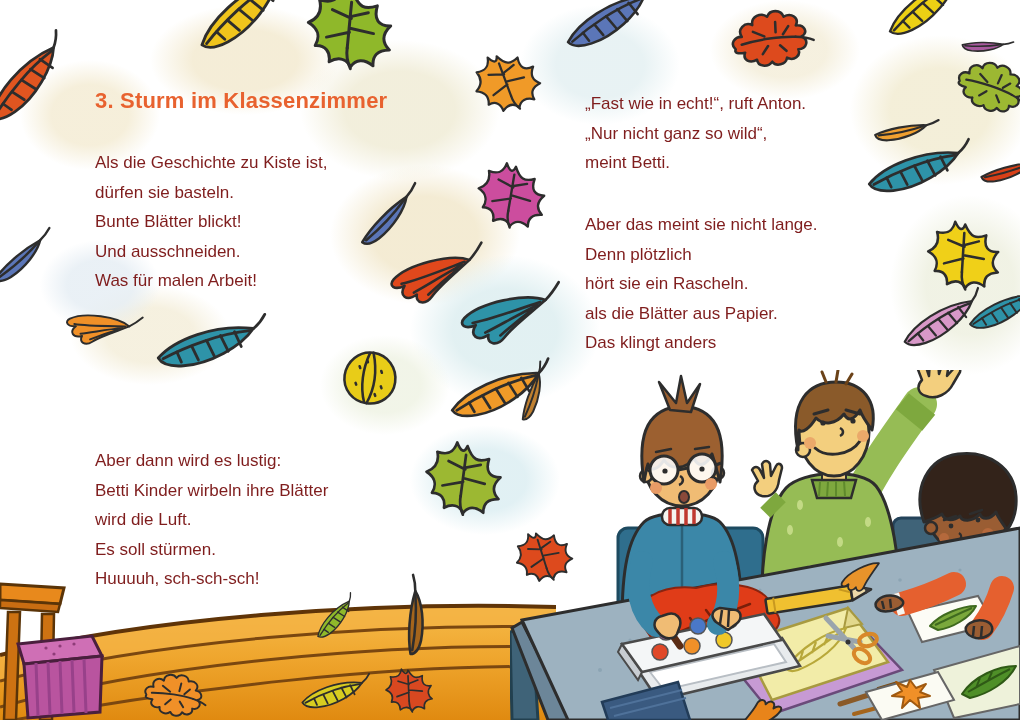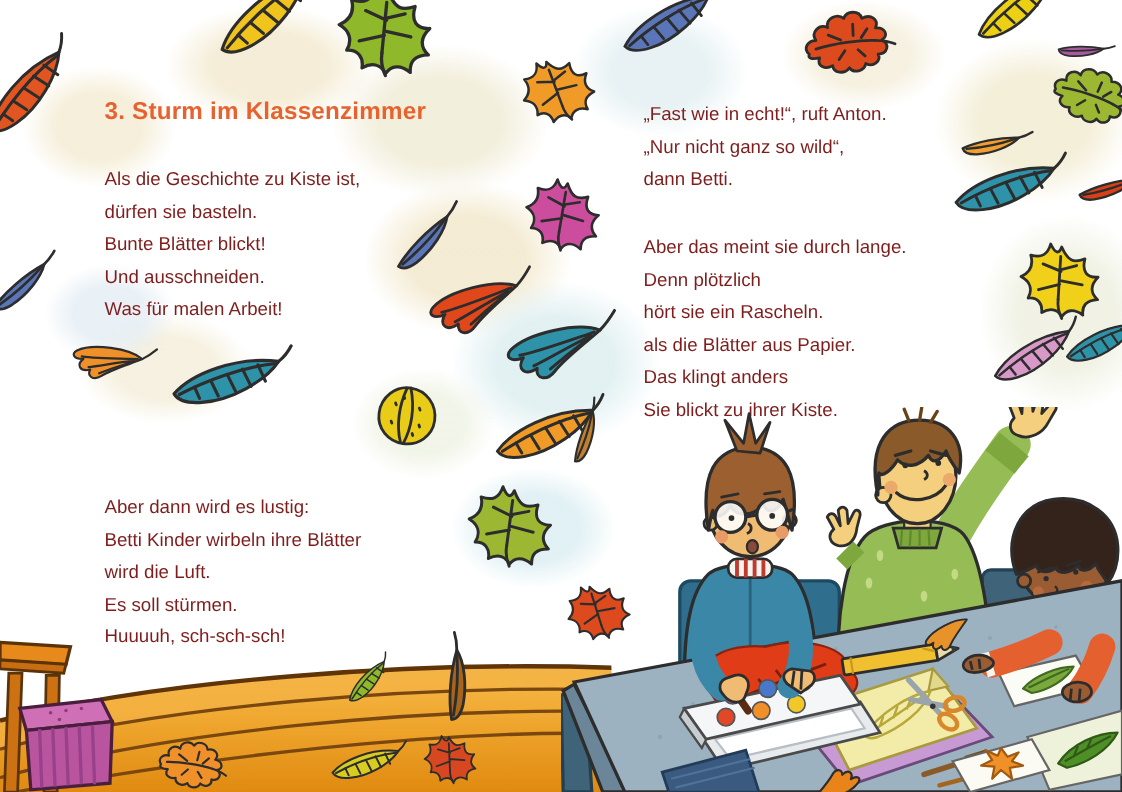--- a/index.html
+++ b/index.html
@@ -85,29 +85,28 @@
   <div class="col" style="left:95px;top:446px">
     <div class="ln">Aber dann wird es lustig:</div>
     <div class="ln">Betti Kinder wirbeln ihre Blätter</div>
     <div class="ln">wird die Luft.</div>
     <div class="ln">Es soll stürmen.</div>
     <div class="ln">Huuuuh, sch-sch-sch!</div>
   </div>
   <div class="col" style="left:585px;top:89px">
     <div class="ln">„Fast wie in echt!“, ruft Anton.</div>
     <div class="ln">„Nur nicht ganz so wild“,</div>
-    <div class="ln">dann Betti.</div>
+    <div class="ln">meint Betti.</div>
   </div>
   <div class="col" style="left:585px;top:210px">
-    <div class="ln">Aber das meint sie durch lange.</div>
+    <div class="ln">Aber das meint sie nicht lange.</div>
     <div class="ln">Denn plötzlich</div>
     <div class="ln">hört sie ein Rascheln.</div>
     <div class="ln">als die Blätter aus Papier.</div>
     <div class="ln">Das klingt anders</div>
-    <div class="ln">Sie blickt zu ihrer Kiste.</div>
   </div>
 
   <svg id="leaves" viewBox="0 0 1020 720" width="1020" height="720">
     <defs>
       <g id="leaf-feather" stroke="#2d2d2d" stroke-width="3" stroke-linejoin="round" stroke-linecap="round">
         <path d="M -52 8 C -34 -10 10 -24 50 -16 C 36 2 2 18 -26 18 C -40 18 -49 14 -52 8 Z"></path>
         <path fill="none" d="M -47 9 C -22 -2 14 -13 46 -14"></path>
         <path fill="none" d="M -32 3 L -28 14 M -16 -2 L -10 13 M 0 -7 L 7 10 M 15 -11 L 22 6 M 30 -14 L 36 2"></path>
         <path fill="none" d="M 50 -16 C 56 -20 60 -25 63 -30"></path>
       </g>

